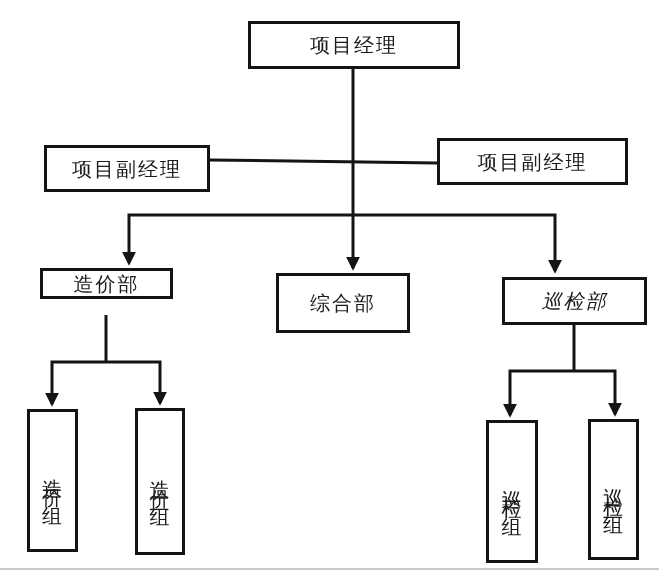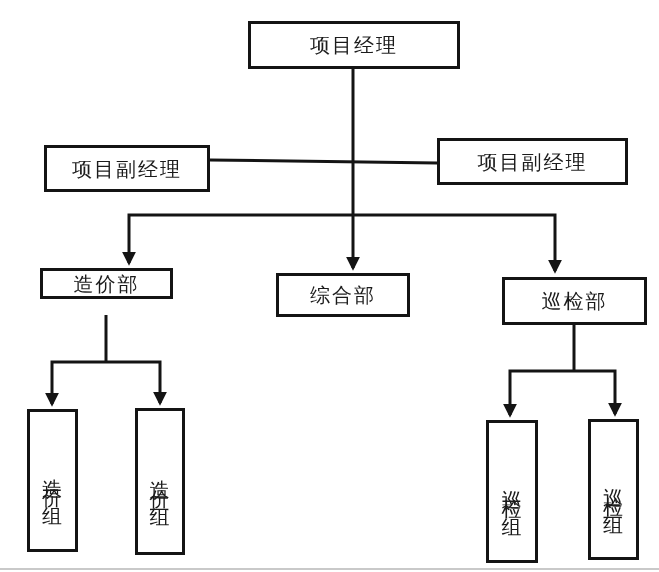--- a/index.html
+++ b/index.html
@@ -44,22 +44,22 @@
     letter-spacing: 9px;
     white-space: normal;
   }
   
   .n-pm   { left: 248px; top: 21px;  width: 212px; height: 48px; }
   
   .n-dpm  { left: 44px;  top: 137px; width: 166px; height: 47px; margin-top: 8px; }
   .n-ce   { left: 437px; top: 138px; width: 191px; height: 47px; }
   
   .n-cost { left: 40px;  top: 268px; width: 133px; height: 31px; }
-  .n-gen  { left: 276px; top: 273px; width: 134px; height: 44px; }
-  .n-insp { left: 502px; top: 277px; width: 145px; height: 48px; }
+  .n-gen  { left: 276px; top: 273px; width: 134px; height: 60px; }
+  .n-insp { left: 502px; top: 277px; width: 145px; height: 48px; font-style: italic; }
   
   .n-cg1  { left: 27px;  top: 409px; width: 51px; height: 143px; }
   .n-cg2  { left: 135px; top: 408px; width: 50px; height: 147px; }
   .n-ig1  { left: 486px; top: 420px; width: 52px; height: 143px; }
   .n-ig2  { left: 588px; top: 419px; width: 51px; height: 141px; }
 </style>
 </head>
 <body>
 
 <div id="canvas">

